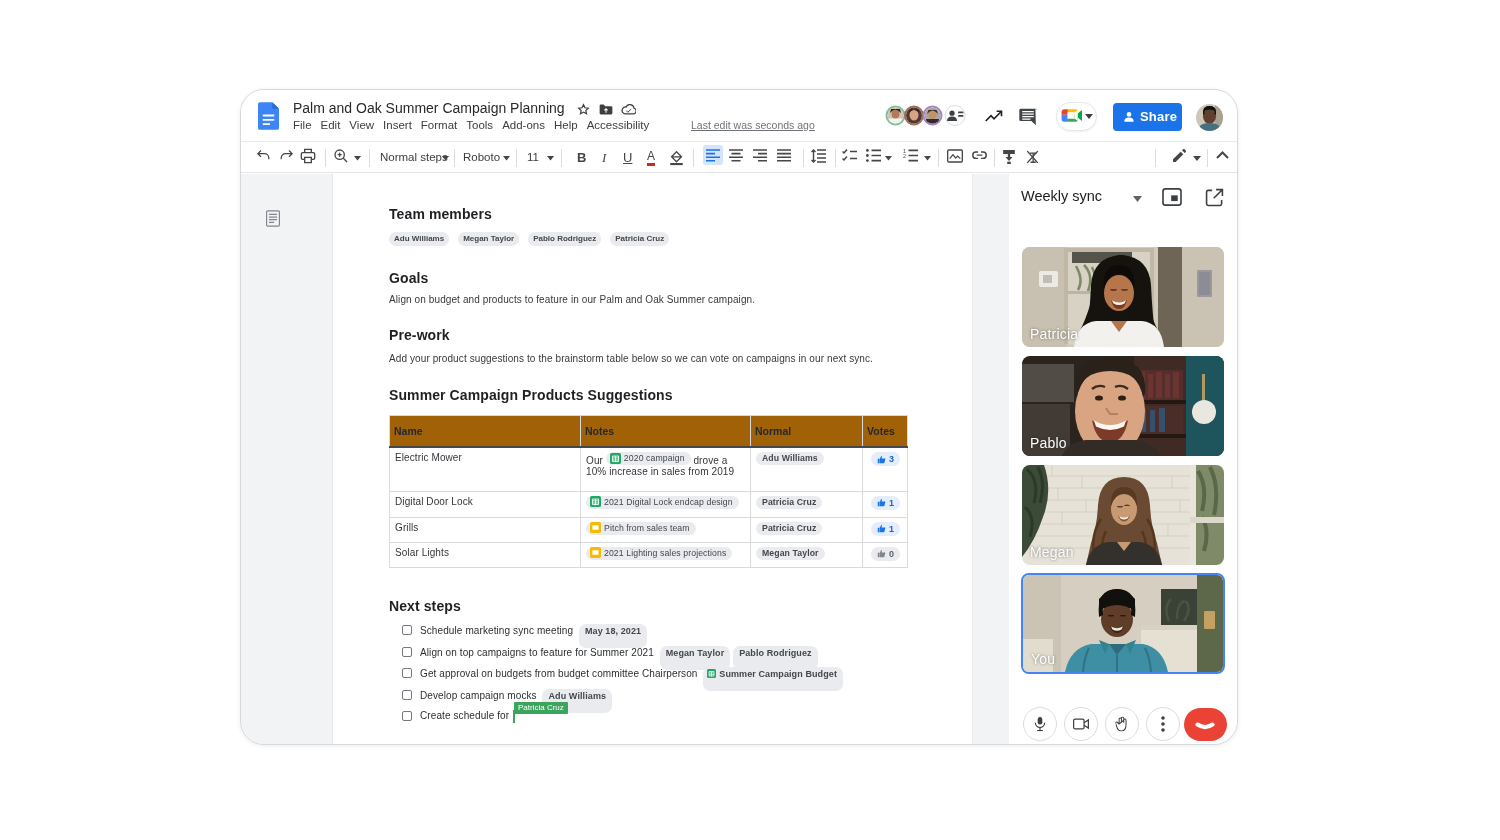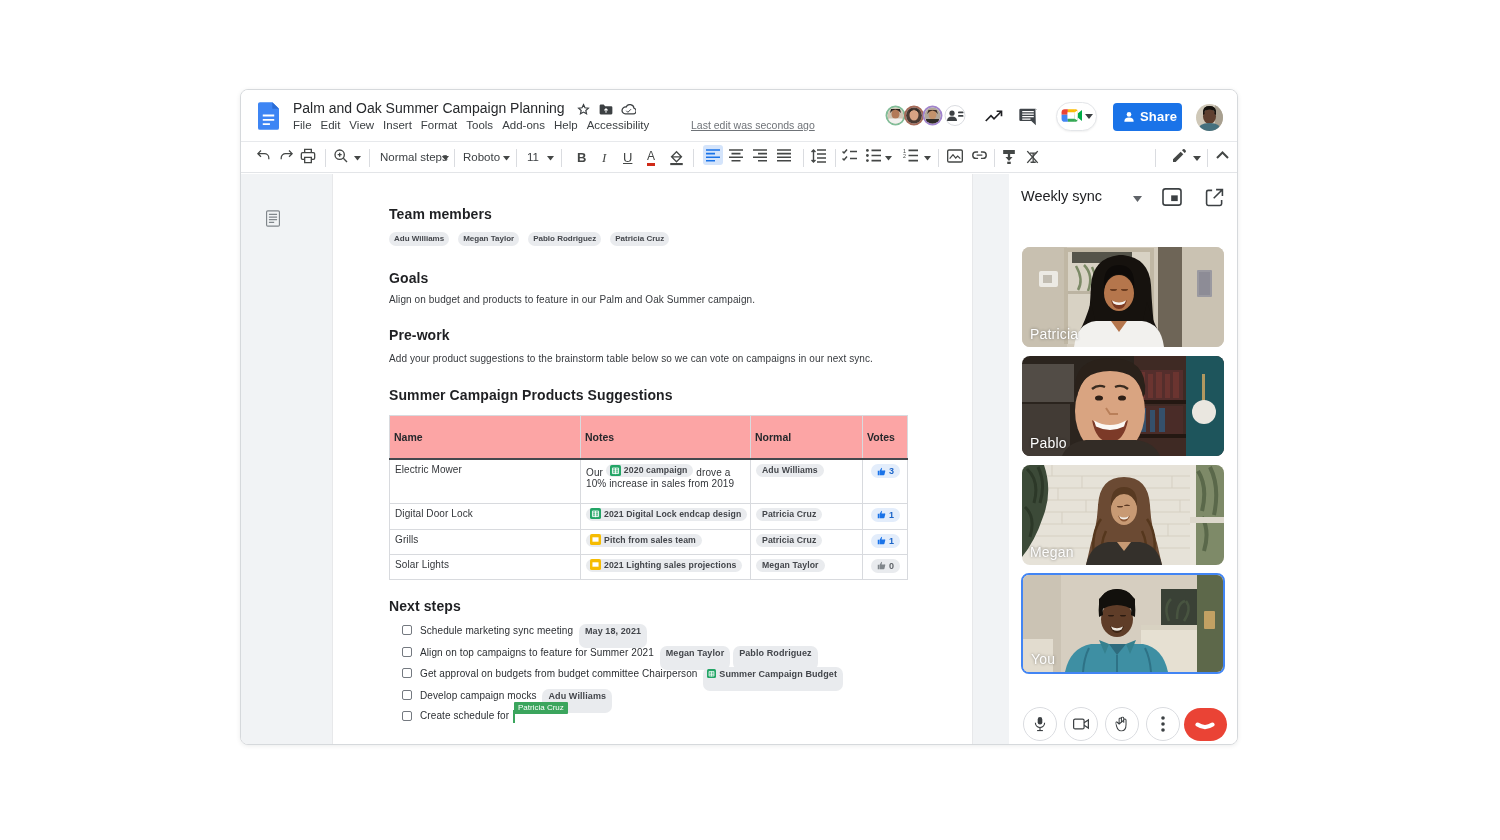--- a/index.html
+++ b/index.html
@@ -1,20 +1,20 @@
 <!DOCTYPE html>
 <html><head>
 <meta charset="utf-8">
 <style>
 * { margin:0; padding:0; box-sizing:border-box; }
 html,body { width:1500px; height:840px; background:#ffffff; font-family:"Liberation Sans", sans-serif; overflow:hidden; }
 .abs { position:absolute; }
 #card {
   position:absolute; left:240px; top:89px; width:998px; height:656px;
-  background:#fff; border:1px solid #d6d9dc; border-radius:8px;
+  background:#fff; border:1px solid #d6d9dc; border-radius:24px;
   box-shadow:0 1px 4px rgba(60,64,67,.10); overflow:hidden;
 }
 
 #hdr { position:absolute; left:0; top:0; width:100%; height:51px; background:#fff; }
 #title { position:absolute; left:52px; top:10px; font-size:14px; font-weight:500; color:#27292c; }
 #menus { position:absolute; left:52px; top:28.5px; font-size:11.5px; color:#3c4043; }
 #menus span { margin-right:9px; }
 #lastedit { position:absolute; left:450px; top:29px; font-size:10.5px; color:#6f7378; text-decoration:underline; }
 
 #tbar { position:absolute; left:0; top:51px; width:100%; height:32px; background:#fff; border-top:1px solid #e7e9ec; border-bottom:1px solid #e3e5e8; }
@@ -24,22 +24,22 @@
 #canvas { position:absolute; left:0; top:84px; width:768px; height:572px; background:#f1f3f5; }
 #page { position:absolute; left:91px; top:0px; width:641px; height:572px; background:#fff; border-left:1px solid #e7e8ea; border-right:1px solid #e7e8ea; }
 .h2 { position:absolute; font-size:14px; font-weight:bold; color:#1f2023; letter-spacing:.1px; }
 .body { position:absolute; font-size:10px; color:#36393d; letter-spacing:.1px; }
 .chip { display:inline-block; background:#e9ebee; border-radius:7px; font-size:8px; font-weight:bold; color:#43464b; padding:2px 5px; height:14px; line-height:10.5px; }
 .chiprow { position:absolute; }
 .chiprow .chip { margin-right:9px; }
 
 #tbl { position:absolute; left:56px; top:241px; width:518px; border-collapse:collapse; table-layout:fixed; }
 #tbl td { border:1px solid #d8dade; font-size:10px; color:#33363a; vertical-align:top; padding:4px 5px; letter-spacing:.1px;}
-#tbl tr.hd td { background:#fca5a5; border-bottom:2px solid #45484d; color:#25282c; padding:15px 4px; font-size:10.5px; font-weight:bold; letter-spacing:0; }
-.mchip { display:inline-flex; align-items:center; background:#e9ebee; border-radius:7px; font-size:8.7px; font-weight:bold; color:#43464b; padding:1px 6px 2px 4px; height:13px; white-space:nowrap; }
+#tbl tr.hd td { background:#a16207; border-bottom:2px solid #45484d; color:#25282c; padding:9px 4px; font-size:10.5px; font-weight:bold; letter-spacing:0; }
+.mchip { display:inline-flex; align-items:center; background:#e9ebee; border-radius:7px; font-size:8.7px; font-weight:normal; color:#43464b; padding:1px 6px 2px 4px; height:13px; white-space:nowrap; }
 .mchip svg { margin-right:3px; }
 .pchip { display:inline-block; background:#e9ebee; border-radius:7px; font-size:8.7px; font-weight:bold; color:#43464b; padding:2px 6px; height:13px; line-height:9px; white-space:nowrap;}
 .vote { display:inline-flex; align-items:center; background:#e3edfb; border-radius:7px; height:14px; padding:0 6px; font-size:9px; color:#1b64c8; font-weight:bold; }
 .vote svg { margin-right:3px; }
 .vote.gray { background:#e9ebee; color:#5f6368; }
 
 .ckrow { position:absolute; left:69px; height:14px; }
 .ckbox { position:absolute; left:0; top:0; width:10px; height:10px; border:1.6px solid #747980; border-radius:2px; background:#fff; }
 .cktxt { position:absolute; left:18px; top:-1px; font-size:10px; color:#2c2f33; white-space:nowrap; letter-spacing:.1px;}
 .cktxt .chip { font-size:9px; height:24px; padding:1.5px 6px; border-radius:7px; }

